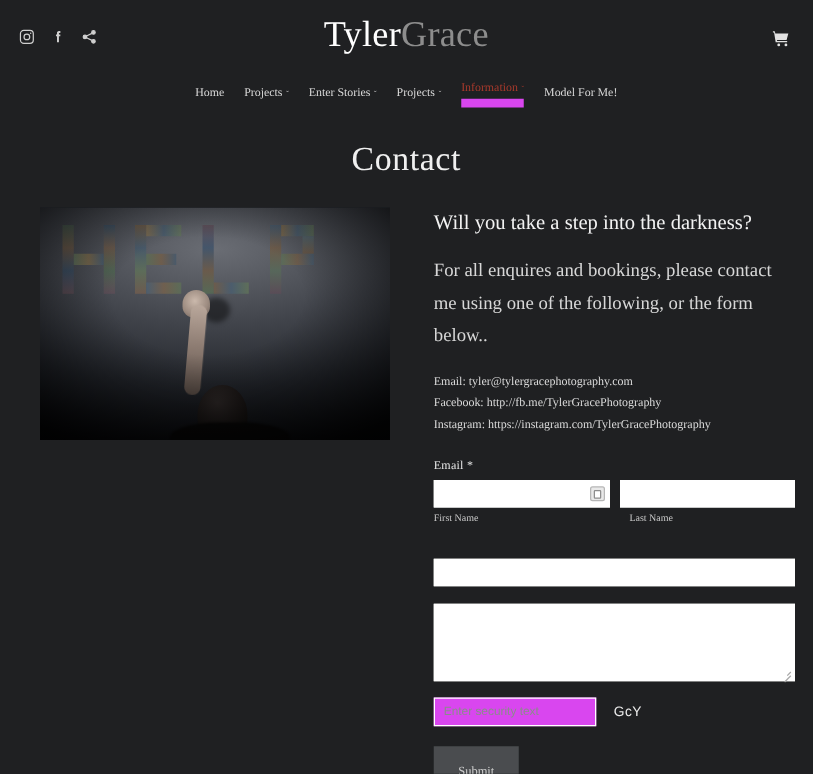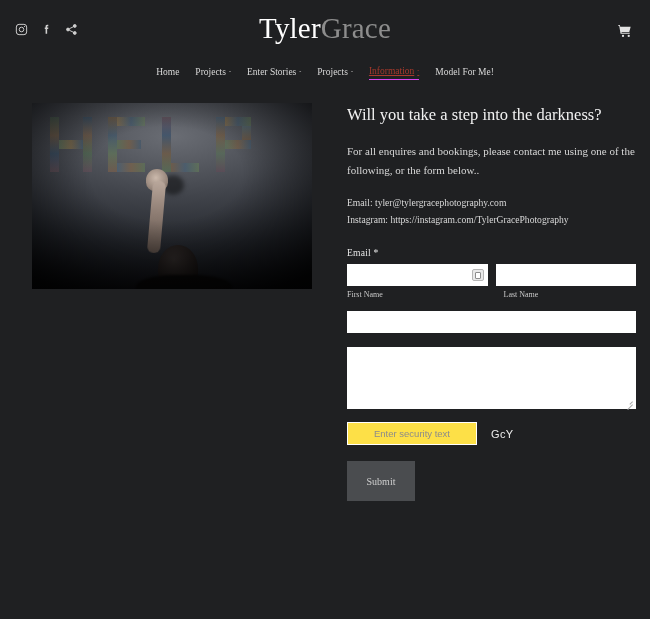--- a/index.html
+++ b/index.html
@@ -92,22 +92,21 @@
     white-space: nowrap;
   }
   .nav-item .caret {
     font-size: 6px;
     line-height: 1;
     opacity: .85;
     transform: translateY(1px);
   }
   .nav-item.active {
     color: #a6392c;
-    border-bottom: 1px solid #d946ef;
-    text-decoration: underline;
+    border-bottom: 7px solid #d946ef;
   }
 
   
   .page-title {
     text-align: center;
     color: #f0f0f0;
     font-family: "Liberation Serif", serif;
     font-size: 27px;
     font-weight: 400;
     letter-spacing: .5px;
@@ -219,21 +218,21 @@
     font-family: "Liberation Serif", serif;
     font-size: 16.5px;
     font-weight: 400;
     line-height: 1.42;
     margin-bottom: 16px;
   }
 
   .intro {
     color: #d7d7d7;
     font-family: "Liberation Serif", serif;
-    font-size: 11px;
+    font-size: 15px;
     line-height: 1.72;
     margin-bottom: 14px;
   }
 
   .contact-list {
     color: #d9d9d9;
     font-family: "Liberation Serif", serif;
     font-size: 9.6px;
     line-height: 1.78;
     margin-bottom: 19px;
@@ -288,21 +287,21 @@
     background: #fff;
   }
 
   .sublabel {
     color: #c9c9c9;
     font-family: "Liberation Serif", serif;
     font-size: 8px;
     margin-top: 4px;
   }
 
-  .name-subs { display: flex; gap: 24px; margin-bottom: 12px; }
+  .name-subs { display: flex; gap: 24px; margin-bottom: 28px; }
   .name-subs > div { flex: 1 1 0; }
 
   textarea.txt {
     height: 62px;
     resize: none;
     display: block;
   }
   .ta-wrap { position: relative; }
   .ta-resize {
     position: absolute;
@@ -326,28 +325,27 @@
   .captcha-row {
     display: flex;
     align-items: center;
     gap: 14px;
     margin-top: 13px;
   }
   .captcha-input { width: 130px; }
   .captcha-input input {
     width: 100%;
     height: 23px;
-    background: #fde047;
+    background: #d946ef;
     border: 1px solid #fff;
     outline: none;
     padding: 4px 7px;
     font-family: "Liberation Sans", sans-serif;
     font-size: 9.5px;
     color: #333;
-    text-align: center;
   }
   .captcha-input input::placeholder { color: #8b8b8b; }
   .captcha-text {
     color: #ececec;
     font-family: "Liberation Sans", sans-serif;
     font-size: 11px;
     letter-spacing: .4px;
   }
 
   .submit-btn {
@@ -424,20 +422,21 @@
     </span>
     <span class="nav-item active">
       <span>Information</span>
       <span class="caret">ˇ</span>
     </span>
     <span class="nav-item">
       <span>Model For Me!</span>
     </span>
   </nav>
 
+  <h1 class="page-title">Contact</h1>
 
   <div class="content">
 
     <div class="photo-col">
       <div class="photo">
         <div class="photo-wall"></div>
 
         <div class="help-word">
 
           <div class="tile ltr" style="left:0px;top:0px;width:9px;height:55px;background:linear-gradient(180deg,#4c5d52,#6b5a4a,#3c4f63,#5a4a52);"></div>
@@ -469,20 +468,21 @@
     </div>
 
     <div class="form-col">
 
       <h2 class="headline">Will you take a step into the darkness?</h2>
 
       <p class="intro">For all enquires and bookings, please contact me using one of the following, or the form below..</p>
 
       <div class="contact-list">
         <div>Email: tyler@tylergracephotography.com</div>
+        <div>Facebook: http://fb.me/TylerGracePhotography</div>
         <div>Instagram: https://instagram.com/TylerGracePhotography</div>
       </div>
 
       
       <div class="field-group">
         <div class="field-label">Email *</div>
         <div class="row2">
           <div class="half">
             <input class="txt" type="text" value="" style="">
             <span class="autofill-badge">

